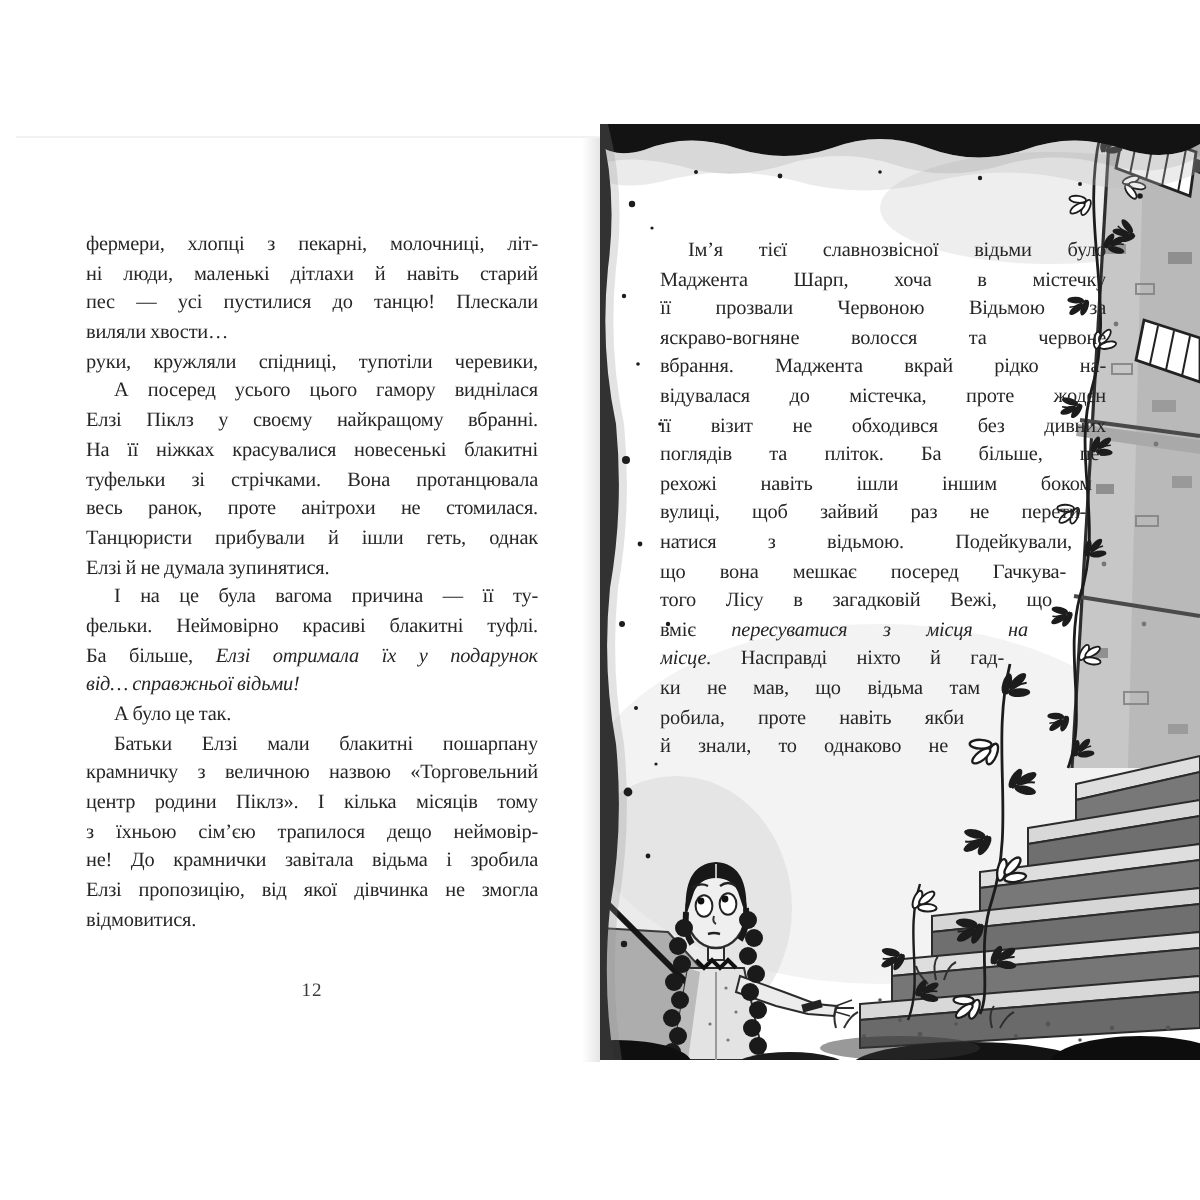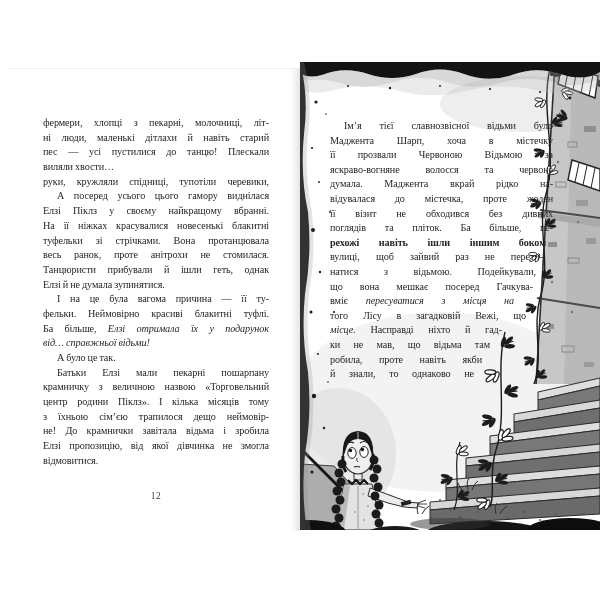--- a/index.html
+++ b/index.html
@@ -40,21 +40,21 @@
         <div class="tline"><span>На її ніжках красувалися новесенькі блакитні</span></div>
         <div class="tline"><span>туфельки зі стрічками. Вона протанцювала</span></div>
         <div class="tline"><span>весь ранок, проте анітрохи не стомилася.</span></div>
         <div class="tline"><span>Танцюристи прибували й ішли геть, однак</span></div>
         <div class="tline tlast"><span>Елзі й не думала зупинятися.</span></div>
         <div class="tline tindent"><span>І на це була вагома причина — її ту-</span></div>
         <div class="tline"><span>фельки. Неймовірно красиві блакитні туфлі.</span></div>
         <div class="tline"><span>Ба більше, </span><i>Елзі отримала їх у подарунок</i></div>
         <div class="tline tlast"><i>від… справжньої відьми!</i></div>
         <div class="tline tlast tindent"><span>А було це так.</span></div>
-        <div class="tline tindent"><span>Батьки Елзі мали пекарні пошарпану</span></div>
+        <div class="tline tindent"><span>Батьки Елзі мали блакитні пошарпану</span></div>
         <div class="tline"><span>крамничку з величною назвою «Торговельний</span></div>
         <div class="tline"><span>центр родини Піклз». І кілька місяців тому</span></div>
         <div class="tline"><span>з їхньою сім’єю трапилося дещо неймовір-</span></div>
         <div class="tline"><span>не! До крамнички завітала відьма і зробила</span></div>
         <div class="tline"><span>Елзі пропозицію, від якої дівчинка не змогла</span></div>
         <div class="tline tlast"><span>відмовитися.</span></div>
       </div>
     <div class="page-number">12</div>
     <div class="gutter-shade"></div>
   </div>
@@ -264,29 +264,29 @@
           <circle cx="190" cy="27" r="1.1" fill="#1c1c1c"></circle>
         <circle cx="240" cy="30" r="1" fill="#1c1c1c"></circle>
           <circle cx="270" cy="36" r="1.4" fill="#1c1c1c"></circle>
       </g>
     </svg>
     <div class="text-block" id="right-lines">
         <div class="tline tindent" style="width: 223px;"><span>Ім’я тієї славнозвісної відьми було</span></div>
         <div class="tline" style="width: 223px;"><span>Маджента Шарп, хоча в містечку</span></div>
         <div class="tline" style="width: 223px;"><span>її прозвали Червоною Відьмою за</span></div>
         <div class="tline" style="width: 223px;"><span>яскраво-вогняне волосся та червоне</span></div>
-        <div class="tline" style="width: 223px;"><span>думала. Маджента вкрай рідко на-</span></div>
+        <div class="tline" style="width: 223px;"><span>вбрання. Маджента вкрай рідко на-</span></div>
         <div class="tline" style="width: 223px;"><span>відувалася до містечка, проте жоден</span></div>
         <div class="tline" style="width: 223px;"><span>її візит не обходився без дивних</span></div>
         <div class="tline" style="width: 223px;"><span>поглядів та пліток. Ба більше, пе-</span></div>
-        <div class="tline" style="width: 216px; font-weight: bold;"><span>рехожі навіть ішли іншим боком</span></div>
+        <div class="tline" style="width: 216px;"><span>рехожі навіть ішли іншим боком</span></div>
         <div class="tline" style="width: 213px;"><span>вулиці, щоб зайвий раз не перети-</span></div>
         <div class="tline" style="width: 206px;"><span>натися з відьмою. Подейкували,</span></div>
         <div class="tline" style="width: 203px;"><span>що вона мешкає посеред Гачкува-</span></div>
+        <div class="tline" style="width: 196px;"><span>того Лісу в загадковій Вежі, що</span></div>
         <div class="tline" style="width: 184px;"><span>вміє </span><i>пересуватися з місця на</i></div>
-        <div class="tline" style="width: 196px;"><span>того Лісу в загадковій Вежі, що</span></div>
         <div class="tline" style="width: 172px;"><i>місце.</i><span> Насправді ніхто й гад-</span></div>
         <div class="tline" style="width: 160px;"><span>ки не мав, що відьма там</span></div>
         <div class="tline" style="width: 152px;"><span>робила, проте навіть якби</span></div>
         <div class="tline" style="width: 144px;"><span>й знали, то однаково не</span></div>
       </div>
   </div>
 </div>
 
 </body></html>

